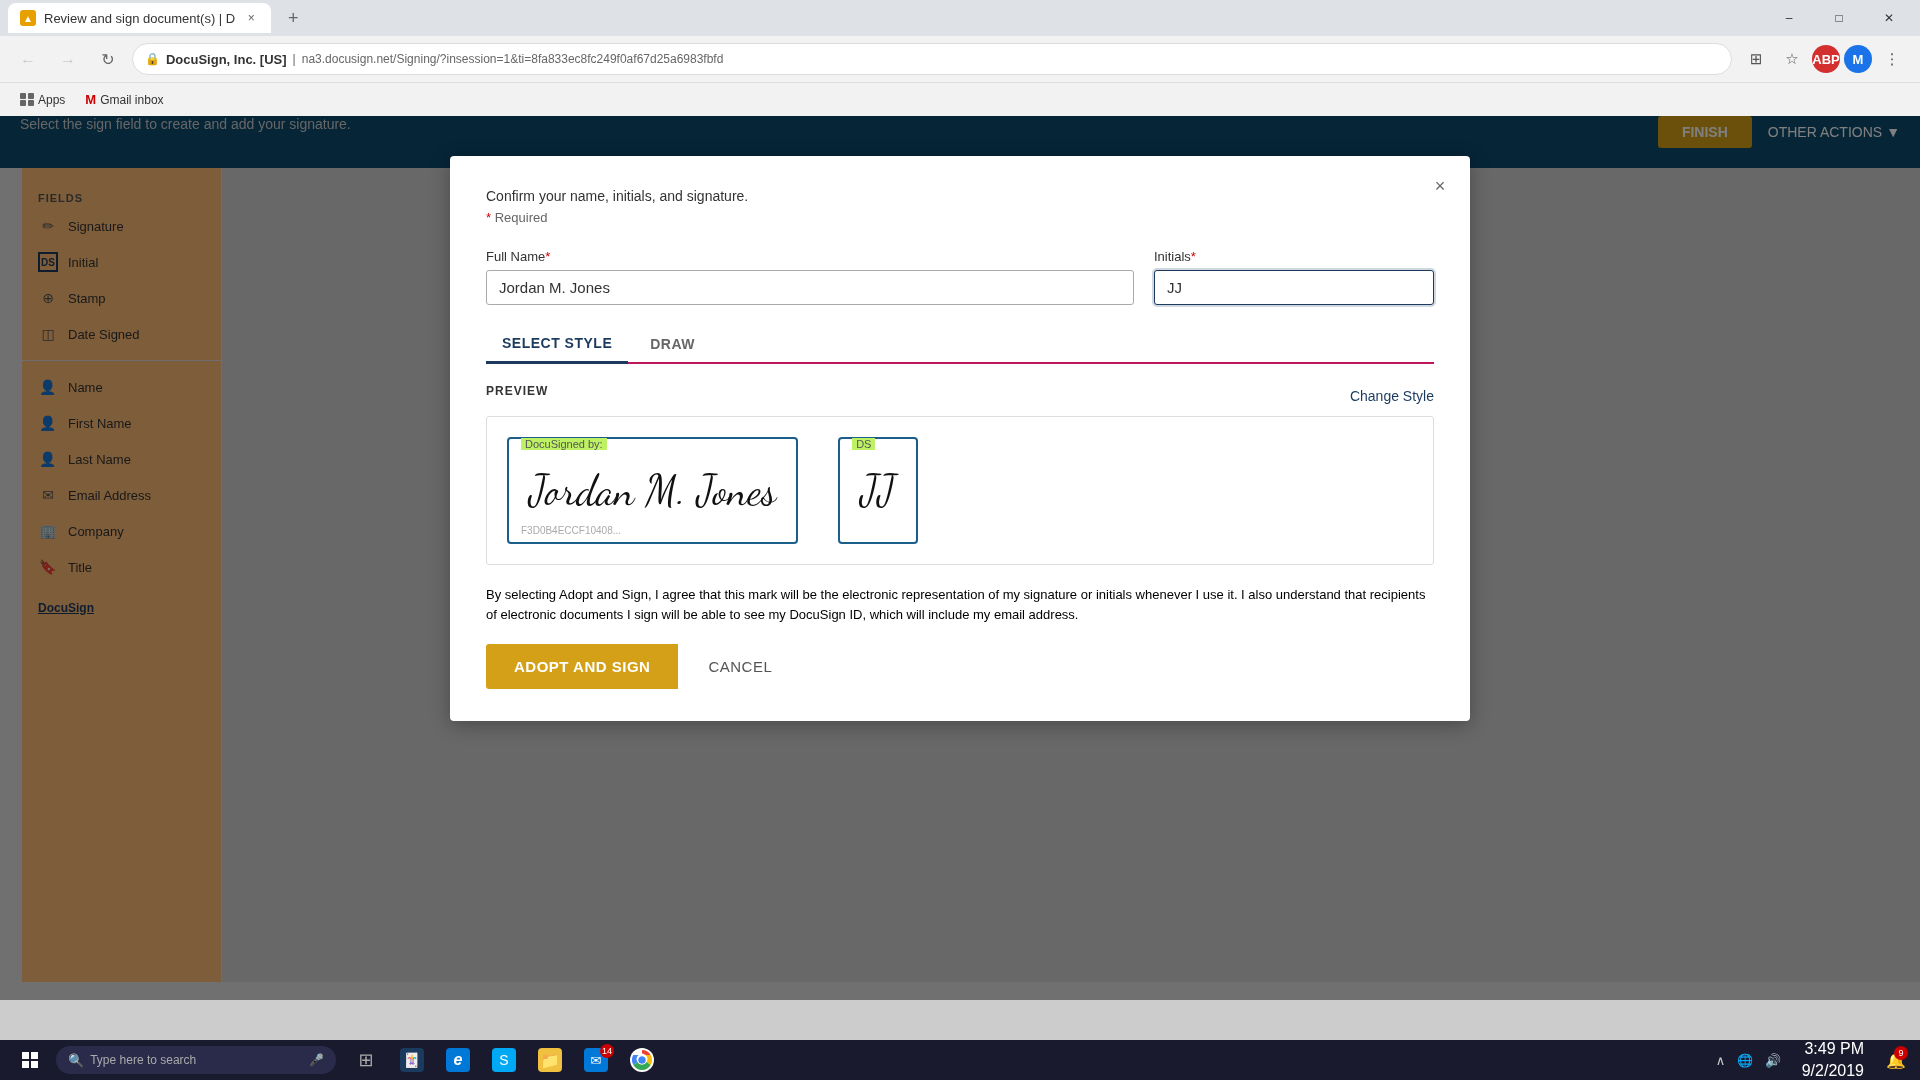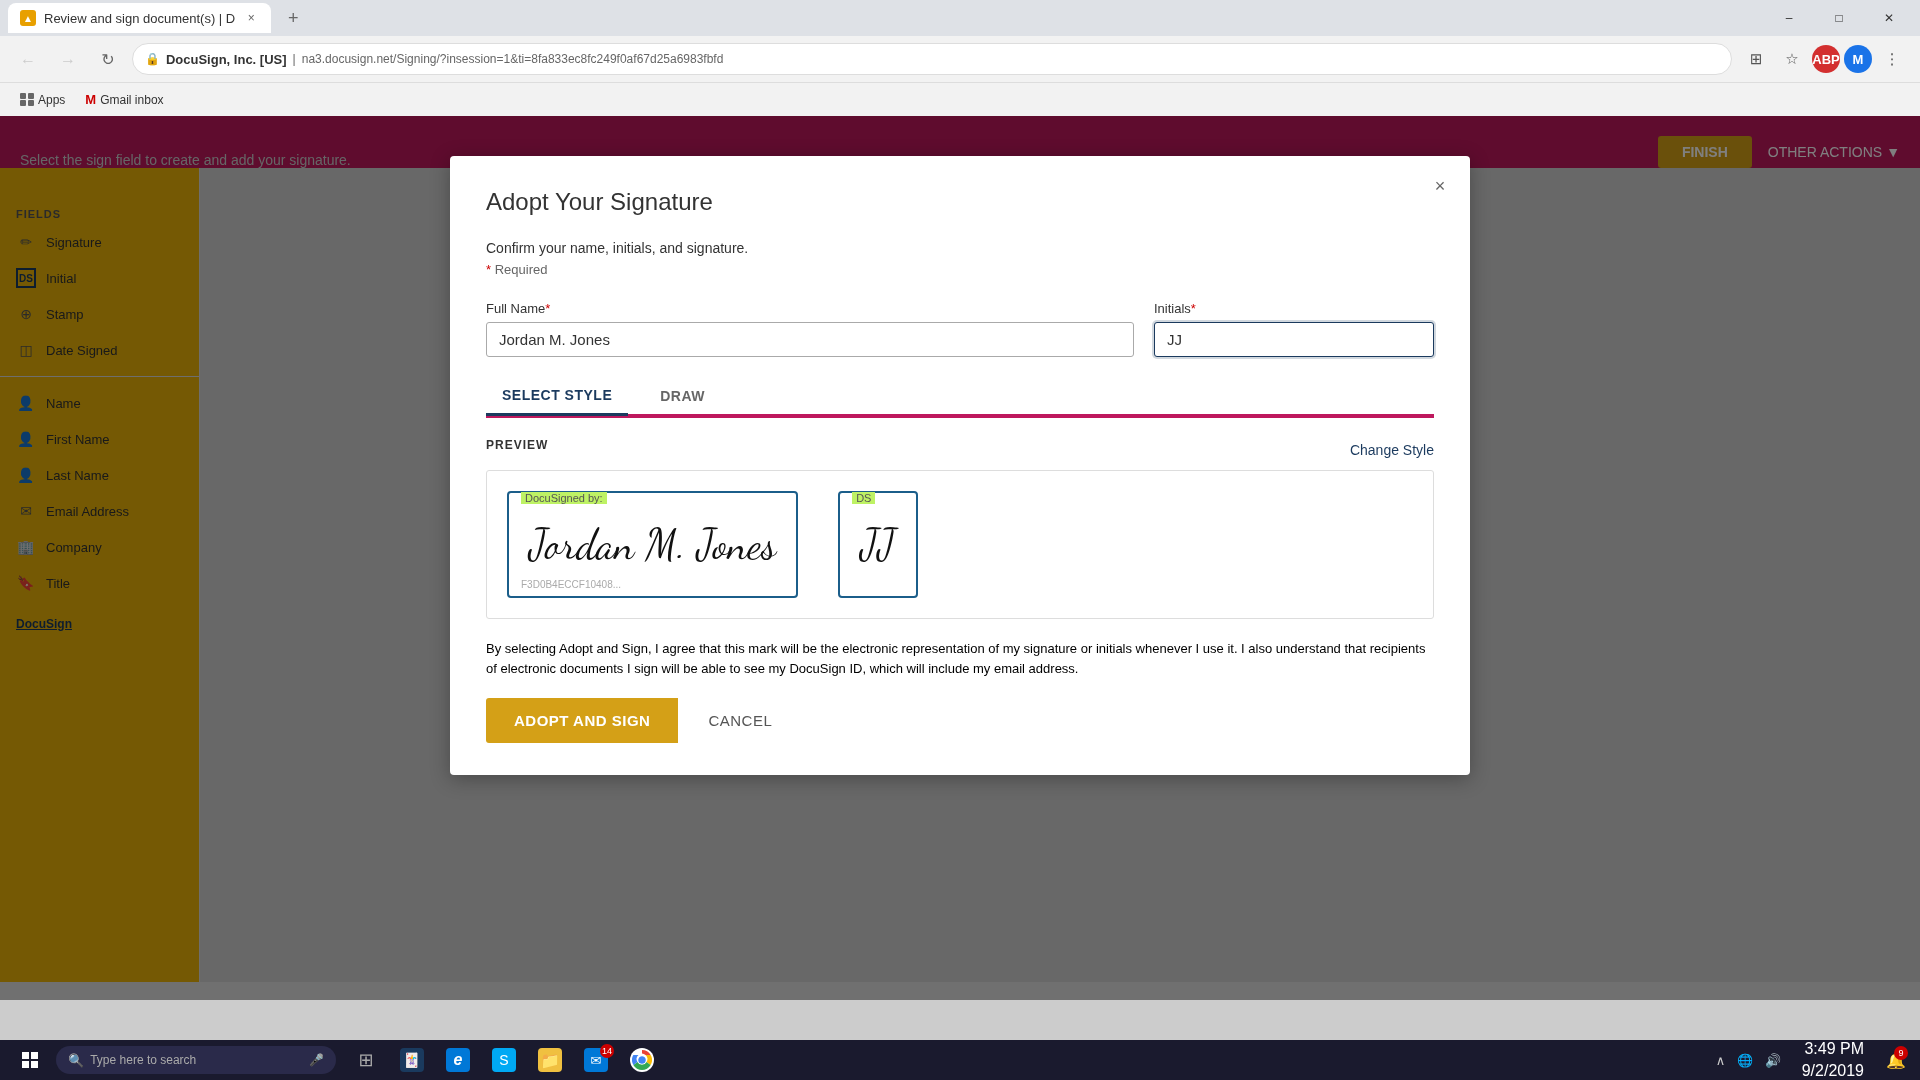--- a/index.html
+++ b/index.html
@@ -27,29 +27,29 @@
     .profile-avatar { width: 28px; height: 28px; border-radius: 50%; background: #1a73e8; color: white; display: flex; align-items: center; justify-content: center; font-size: 13px; font-weight: bold; }
     .profile-avatar-red { background: #d32f2f; }
 
     .bookmarks-bar { background: #f2f2f2; height: 34px; display: flex; align-items: center; padding: 0 12px; gap: 4px; border-top: 1px solid #ddd; }
     .bookmark-item { display: flex; align-items: center; gap: 4px; padding: 4px 8px; border-radius: 4px; cursor: pointer; font-size: 12px; color: #333; }
     .apps-favicon { display: grid; grid-template-columns: 1fr 1fr; gap: 1px; width: 14px; height: 14px; }
     .apps-favicon span { background: #666; width: 6px; height: 6px; border-radius: 1px; }
 
     
     .docusign-bg { width: 100%; height: calc(1080px - 116px); background: #e0e0e0; position: relative; }
-    .ds-header { background: #be185d; height: 52px; display: flex; align-items: flex-end; justify-content: space-between; padding: 0 20px; }
+    .ds-header { background: #0c4a6e; height: 52px; display: flex; align-items: flex-start; justify-content: space-between; padding: 0 20px; }
     .ds-header-left { color: #ccc; font-size: 14px; }
     .ds-header-right { display: flex; align-items: center; gap: 16px; }
     .finish-btn { background: #d4a017; color: white; padding: 8px 24px; font-size: 14px; font-weight: bold; border: none; cursor: pointer; border-radius: 3px; }
     .other-actions { color: white; font-size: 14px; cursor: pointer; display: flex; align-items: center; gap: 4px; }
 
     
     .ds-body { display: flex; height: calc(1080px - 116px - 52px); }
-    .sidebar { background: #eab308; width: 200px; padding: 32px 0; border-right: 1px solid #ddd; }
+    .sidebar { background: #fdba74; width: 200px; padding: 16px 0; border-right: 1px solid #ddd; margin-left: 22px; }
     .sidebar-section-title { font-size: 11px; font-weight: bold; color: #555; padding: 8px 16px 4px; letter-spacing: 1px; }
     .sidebar-item { display: flex; align-items: center; gap: 10px; padding: 8px 16px; cursor: pointer; font-size: 13px; color: #333; }
     .sidebar-icon { width: 20px; height: 20px; display: flex; align-items: center; justify-content: center; color: #555; font-size: 14px; }
     .sidebar-divider { border: none; border-top: 1px solid #ddd; margin: 8px 0; }
 
     
     .main-content { flex: 1; background: #d0d0d0; }
 
     
     .modal-overlay { position: absolute; top: 0; left: 0; width: 100%; height: 100%; background: rgba(0,0,0,0.5); display: flex; align-items: flex-start; justify-content: center; padding-top: 40px; z-index: 1000; }
@@ -61,21 +61,21 @@
     .modal-required span { color: #c00; }
 
     .form-row { display: flex; gap: 20px; margin-bottom: 20px; }
     .form-group { flex: 1; }
     .form-group.initials { flex: 0 0 280px; }
     .form-label { font-size: 13px; color: #333; margin-bottom: 6px; display: block; }
     .form-label span { color: #c00; }
     .form-input { width: 100%; border: 1px solid #aaa; border-radius: 3px; padding: 8px 12px; font-size: 15px; color: #333; outline: none; }
     .form-input.active { border-color: #1b3a5e; box-shadow: 0 0 0 2px rgba(27,58,94,0.2); }
 
-    .tabs { display: flex; gap: 16px; margin-bottom: 11px; border-bottom: 4px solid #be185d; }
+    .tabs { display: flex; gap: 6px; margin-bottom: 11px; border-bottom: 2px solid #be185d; }
     .tab-btn { padding: 10px 16px; font-size: 14px; font-weight: bold; color: #666; cursor: pointer; border: none; background: transparent; letter-spacing: 0.5px; }
     .tab-btn.active { color: #1b3a5e; border-bottom: 3px solid #1b3a5e; margin-bottom: -2px; }
 
     .preview-section { margin-top: 20px; }
     .preview-label { font-size: 12px; font-weight: bold; color: #333; letter-spacing: 1px; margin-bottom: 10px; }
     .preview-box { border: 1px solid #ddd; border-radius: 3px; padding: 20px; display: flex; gap: 40px; align-items: center; min-height: 120px; position: relative; }
     .preview-header-row { display: flex; justify-content: space-between; align-items: center; margin-bottom: 8px; }
     .change-style-link { color: #1b3a5e; font-size: 14px; cursor: pointer; text-decoration: none; }
 
     .signature-preview { border: 2px solid #1b5e8a; border-radius: 4px; padding: 16px 20px; min-width: 260px; position: relative; }
@@ -236,21 +236,20 @@
       <div class="ds-logo" style="margin-top:auto;text-decoration:underline;">DocuSign</div>
     </div>
 
     <div class="main-content">
     </div>
   </div>
 
   <div class="modal-overlay">
     <div class="modal">
       <button class="modal-close">×</button>
-      <h2 class="modal-title">Adopt Your Signature</h2>
       <p class="modal-subtitle">Confirm your name, initials, and signature.</p>
       <p class="modal-required"><span>*</span> Required</p>
 
       <div class="form-row">
         <div class="form-group">
           <label class="form-label">Full Name<span>*</span></label>
           <input type="text" class="form-input" value="Jordan M. Jones" style="">
         </div>
         <div class="form-group initials">
           <label class="form-label">Initials<span>*</span></label>

